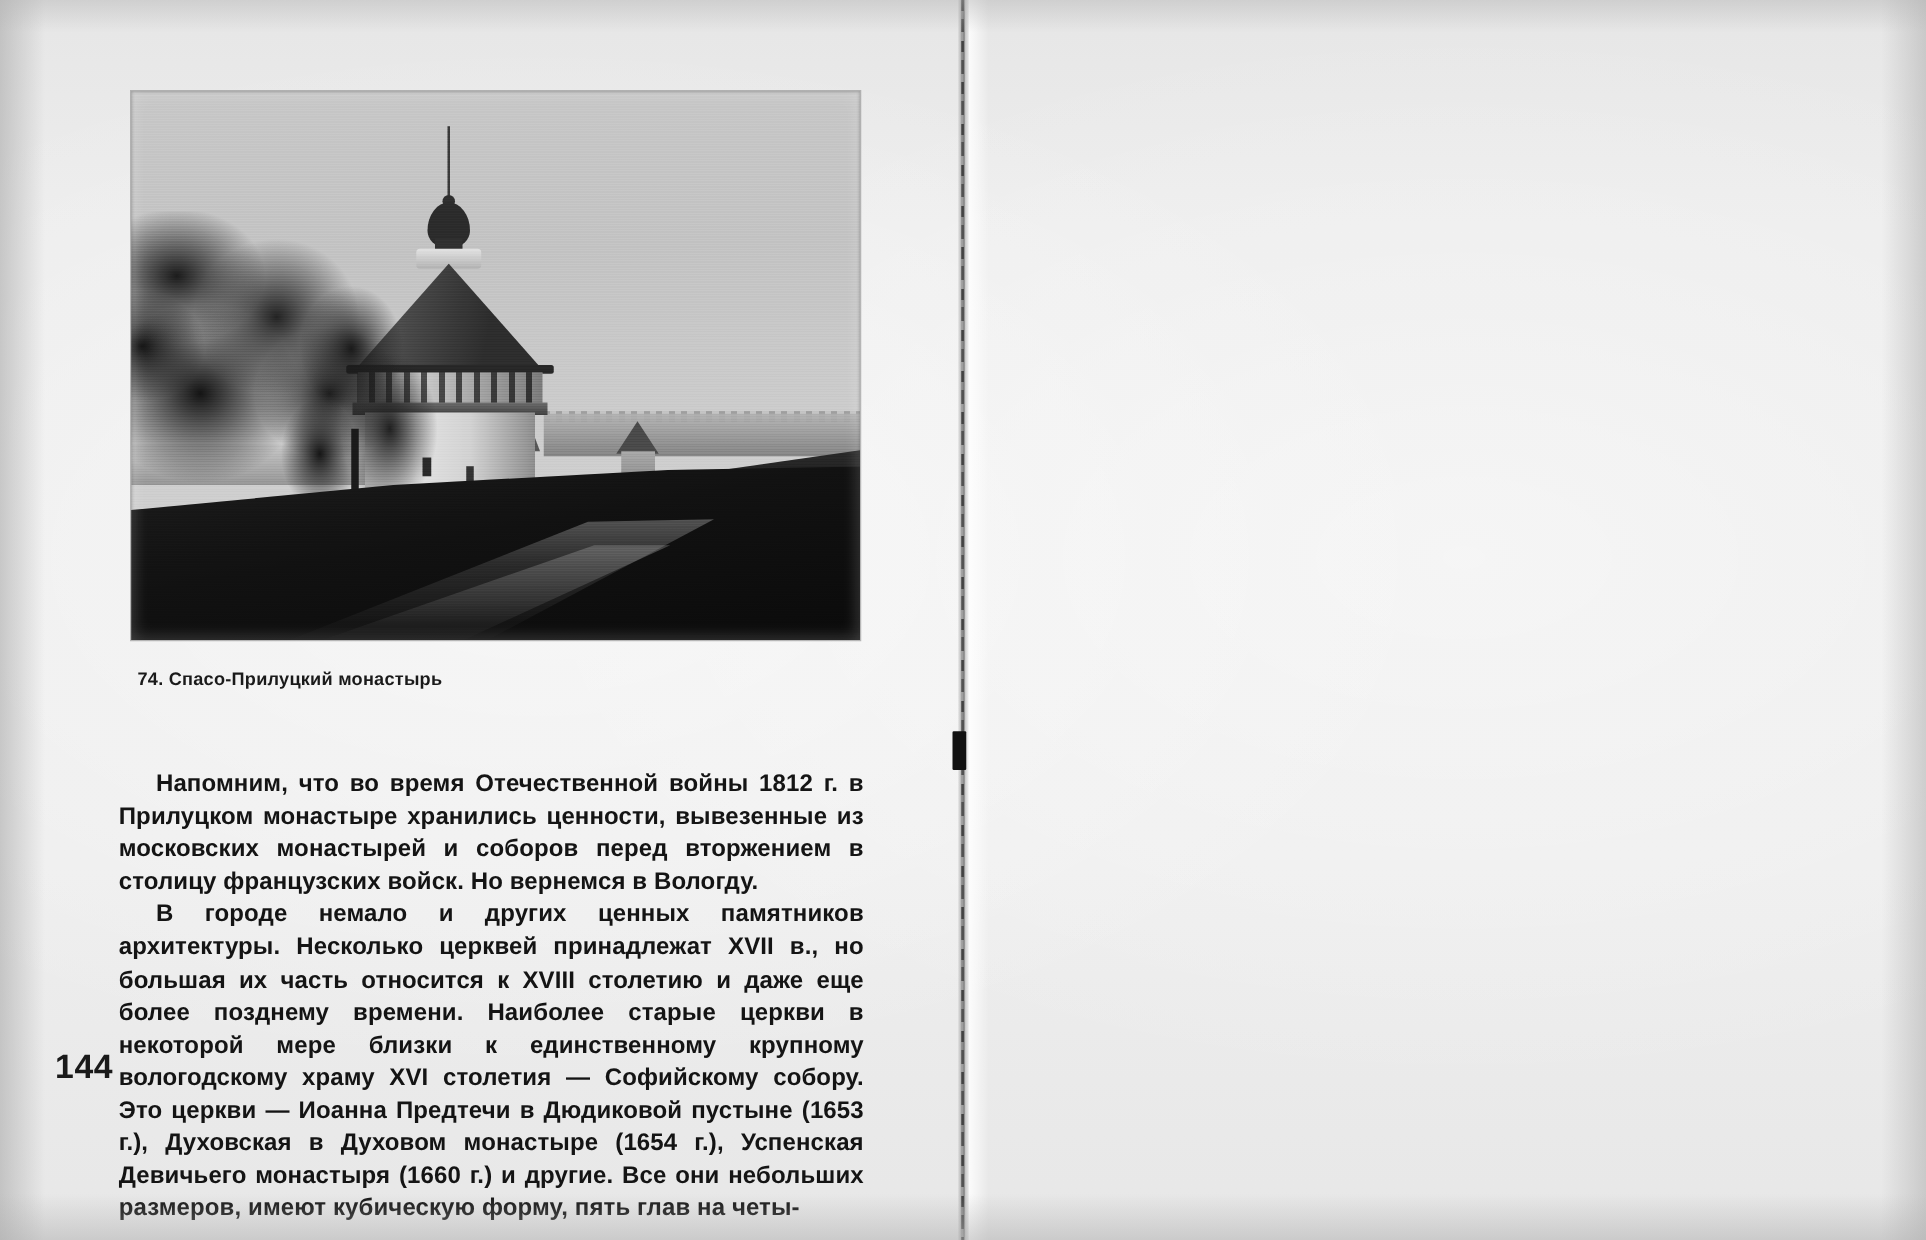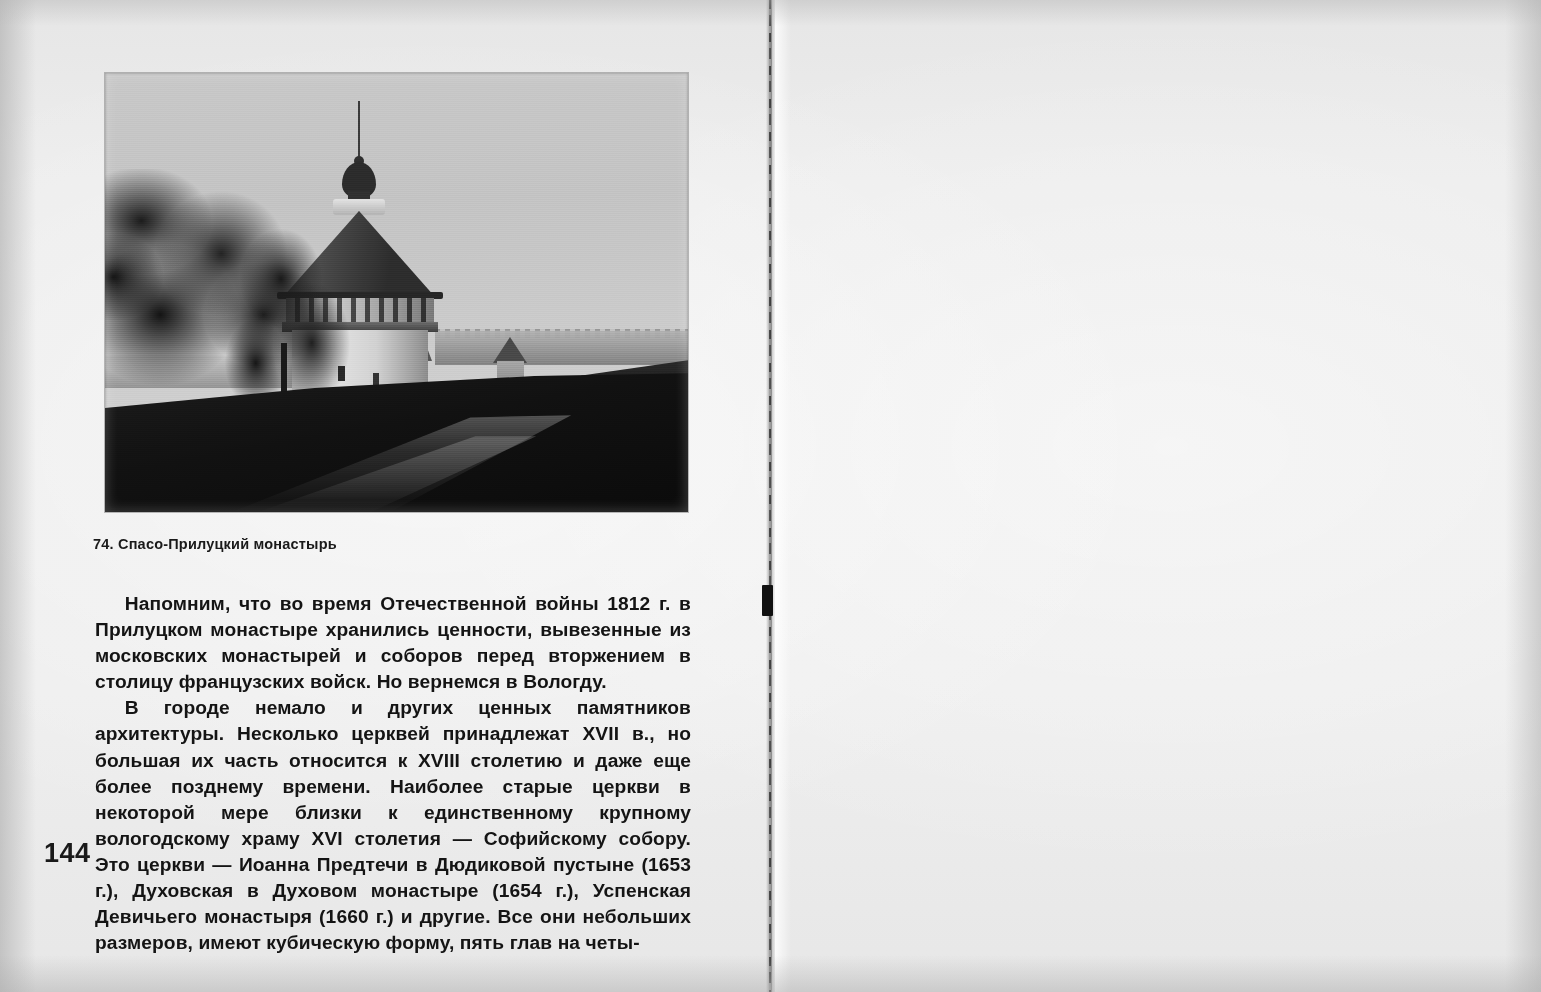--- a/index.html
+++ b/index.html
@@ -239,37 +239,38 @@
     mix-blend-mode: overlay;
   }
   #photo-edge {
     inset: 0;
     box-shadow: inset 0 0 14px rgba(255,255,255,.25), inset 0 0 3px rgba(0,0,0,.4);
   }
 
   
   #caption {
     position: absolute;
-    left: 93px; top: 536px;
+    left: 110px; top: 536px;
     font-size: 14.5px;
     font-weight: bold;
     letter-spacing: .2px;
     color: #1a1a1a;
   }
 
   
   .col {
     position: absolute;
     width: 596px;
     font-size: 19.2px;
     line-height: 26.1px;
     text-align: justify;
     color: #141414;
     font-weight: 600;
     letter-spacing: .1px;
+    margin-top: 24px;
   }
   #col-left  { left: 95px;  top: 591px; }
   .col p { margin: 0; text-indent: 1.55em; }
 
   
   .folio {
     position: absolute;
     font-size: 27px;
     font-weight: 600;
     color: #1a1a1a;

